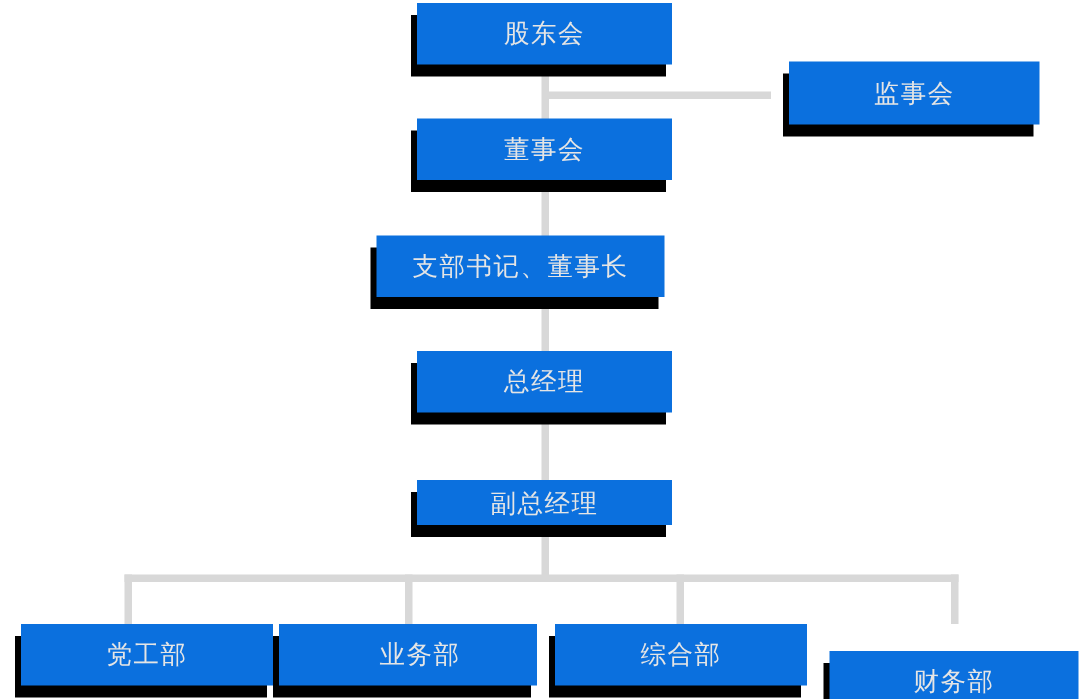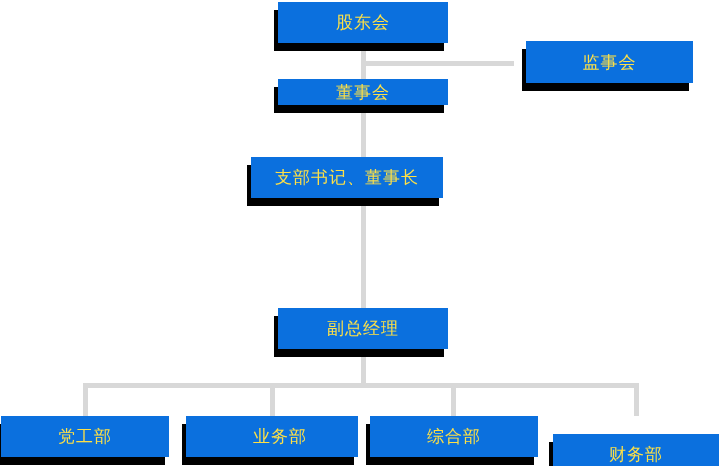--- a/index.html
+++ b/index.html
@@ -11,21 +11,21 @@
   .canvas {
     position: relative;
     width: 722px;
     height: 466px;
     background: #ffffff;
     overflow: hidden;
   }
   .node {
     position: absolute;
     background: #0b70de;
-    color: #fde047;
+    color: #e5e5e5;
     box-shadow: -4px 8px 0 0 #000000;
     display: flex;
     align-items: center;
     justify-content: center;
     font-size: 17px;
     letter-spacing: 1px;
     z-index: 2;
     box-sizing: border-box;
     text-align: left;
     white-space: nowrap;
@@ -47,28 +47,29 @@
   <div class="connector" style="left:83px; top:383px; width:556px; height:5px;"></div>
   <div class="connector" style="left:83px; top:383px; width:5px; height:33px;"></div>
   <div class="connector" style="left:270px; top:383px; width:5px; height:33px;"></div>
   <div class="connector" style="left:451px; top:383px; width:5px; height:33px;"></div>
   <div class="connector" style="left:634px; top:383px; width:5px; height:33px;"></div>
 
   <div class="node" style="left:278px; top:2px; width:170px; height:41px;">股东会</div>
 
   <div class="node" style="left:514px; top:41px; width:167px; height:42px;margin-left:12px;">监事会</div>
 
-  <div class="node" style="left:278px; top:79px; width:170px; height:26px;">董事会</div>
+  <div class="node" style="left:278px; top:79px; width:170px; height:41px;">董事会</div>
 
   <div class="node" style="left:251px; top:157px; width:192px; height:41px;">支部书记、董事长</div>
 
+  <div class="node" style="left:278px; top:234px; width:170px; height:41px;">总经理</div>
 
-  <div class="node" style="left:278px; top:308px; width:170px; height:41px;">副总经理</div>
+  <div class="node" style="left:278px; top:320px; width:170px; height:30px;">副总经理</div>
 
-  <div class="node" style="left:1px; top:416px; width:168px; height:41px;">党工部</div>
+  <div class="node" style="left:14px; top:416px; width:168px; height:41px;">党工部</div>
 
   <div class="node" style="left:186px; top:416px; width:172px; height:41px;padding-left:16px;">业务部</div>
 
   <div class="node" style="left:370px; top:416px; width:168px; height:41px;">综合部</div>
 
   <div class="node" style="left:553px; top:434px; width:166px; height:41px;">财务部</div>
 
 </div>
 
 </body></html>

